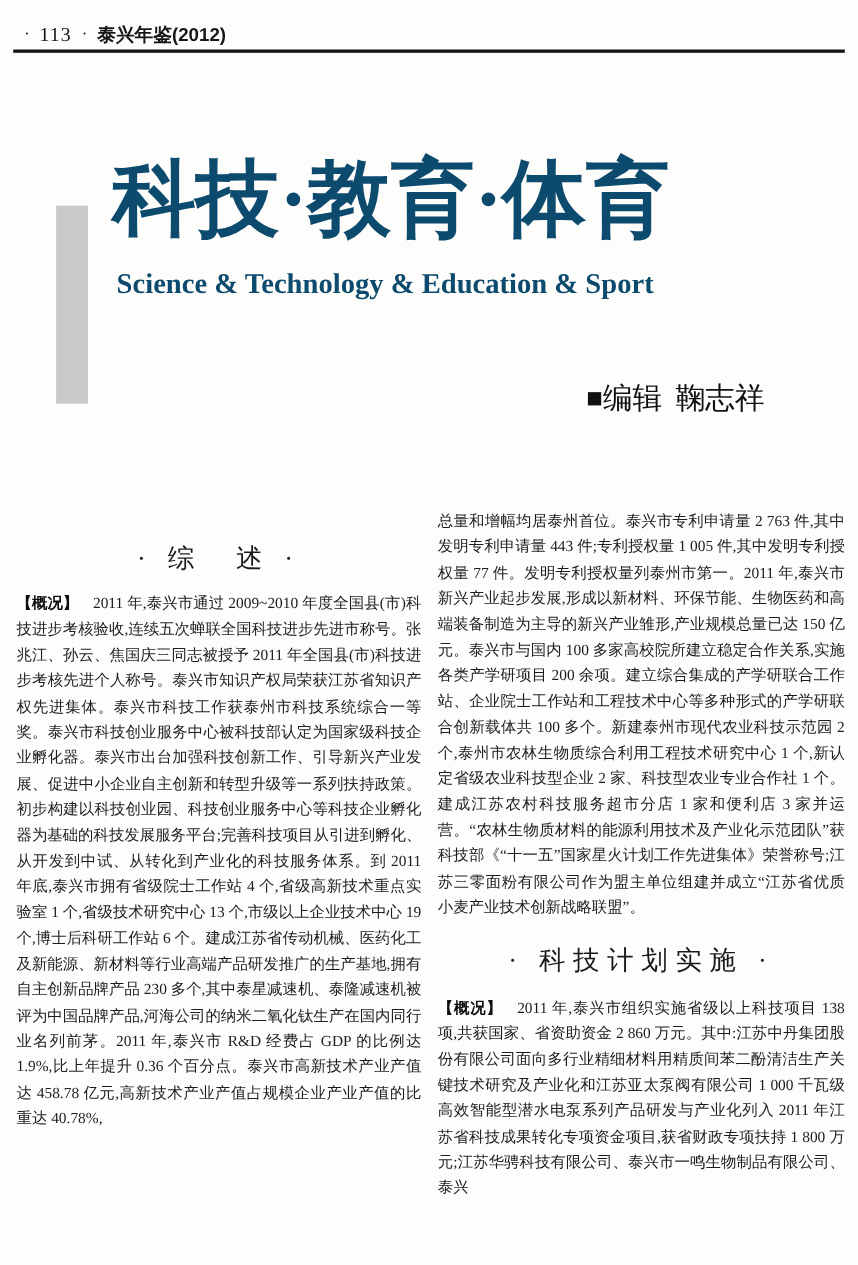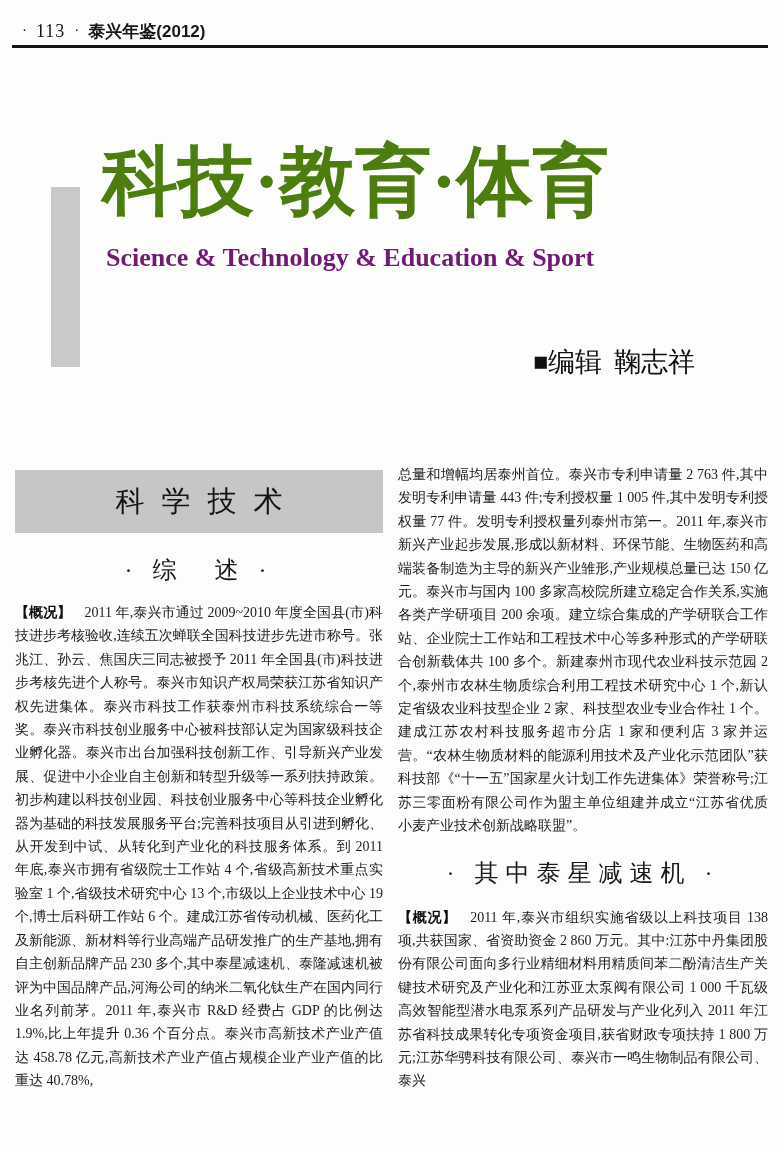--- a/index.html
+++ b/index.html
@@ -19,26 +19,26 @@
   .top-header .dot { font-size:15px; position:relative; top:-2px; }
   .top-header .pageno { font-family:"Liberation Serif", serif; font-size:18px; letter-spacing:1px; }
   .top-header .book { font-family:Liberation Sans, sans-serif; font-weight:700; font-size:17px; }
   .header-rule { position:absolute; left:12px; right:12px; top:45px; height:3px; background:#151515; }
 
   
   .side-bar { position:absolute; left:51px; top:187px; width:29px; height:180px; }
   .chapter-title {
     position:absolute; left:102px; top:134px;
     font-size:76px; font-weight:700; line-height:1.25;
-    letter-spacing:0px; color:#4d7c0f;
+    letter-spacing:0px; color:#0c4a6e;
     font-family:"Liberation Serif", serif; white-space:nowrap;
   }
   .chapter-subtitle {
     position:absolute; left:106px; top:243px;
-    font-size:26px; font-weight:700; color:#701a75;
+    font-size:26px; font-weight:700; color:#0c4a6e;
     font-family:"Liberation Serif", serif; white-space:nowrap;
   }
   .editor-line {
     position:absolute; top:344px; left:0; right:85px;
     text-align:right; font-size:27px; color:#111;
     font-family:"Liberation Serif", serif;
   }
   .editor-line .marker { font-family:"Liberation Sans", sans-serif; font-size:25px; position:relative; top:-1px; }
   .editor-line .name { margin-left:12px; }
 
@@ -80,28 +80,27 @@
   <div class="header-rule" style="background: rgb(21, 21, 21);"></div>
 
   <div class="side-bar" style="background: rgb(201, 201, 201);"></div>
   <div class="chapter-title">科技·教育·体育</div>
   <div class="chapter-subtitle">Science &amp; Technology &amp; Education &amp; Sport</div>
   <div class="editor-line">
     <span class="marker">■</span><span class="elabel">编辑</span><span class="name">鞠志祥</span>
   </div>
 
   <div class="col col-left">
-    <div class="section-banner" style="background: rgb(198, 198, 198);">科学技术</div>
     <div class="subsection first">· 综　述 ·</div>
     <p class="body-text">
       <span class="label">【概况】</span><span>2011 年,泰兴市通过 2009~2010 年度全国县(市)科技进步考核验收,连续五次蝉联全国科技进步先进市称号。张兆江、孙云、焦国庆三同志被授予 2011 年全国县(市)科技进步考核先进个人称号。泰兴市知识产权局荣获江苏省知识产权先进集体。泰兴市科技工作获泰州市科技系统综合一等奖。泰兴市科技创业服务中心被科技部认定为国家级科技企业孵化器。泰兴市出台加强科技创新工作、引导新兴产业发展、促进中小企业自主创新和转型升级等一系列扶持政策。初步构建以科技创业园、科技创业服务中心等科技企业孵化器为基础的科技发展服务平台;完善科技项目从引进到孵化、从开发到中试、从转化到产业化的科技服务体系。到 2011 年底,泰兴市拥有省级院士工作站 4 个,省级高新技术重点实验室 1 个,省级技术研究中心 13 个,市级以上企业技术中心 19 个,博士后科研工作站 6 个。建成江苏省传动机械、医药化工及新能源、新材料等行业高端产品研发推广的生产基地,拥有自主创新品牌产品 230 多个,其中泰星减速机、泰隆减速机被评为中国品牌产品,河海公司的纳米二氧化钛生产在国内同行业名列前茅。2011 年,泰兴市 R&amp;D 经费占 GDP 的比例达 1.9%,比上年提升 0.36 个百分点。泰兴市高新技术产业产值达 458.78 亿元,高新技术产业产值占规模企业产业产值的比重达 40.78%,</span>
     </p>
   </div>
 
   <div class="col col-right">
     <p class="body-text">总量和增幅均居泰州首位。泰兴市专利申请量 2 763 件,其中发明专利申请量 443 件;专利授权量 1 005 件,其中发明专利授权量 77 件。发明专利授权量列泰州市第一。2011 年,泰兴市新兴产业起步发展,形成以新材料、环保节能、生物医药和高端装备制造为主导的新兴产业雏形,产业规模总量已达 150 亿元。泰兴市与国内 100 多家高校院所建立稳定合作关系,实施各类产学研项目 200 余项。建立综合集成的产学研联合工作站、企业院士工作站和工程技术中心等多种形式的产学研联合创新载体共 100 多个。新建泰州市现代农业科技示范园 2 个,泰州市农林生物质综合利用工程技术研究中心 1 个,新认定省级农业科技型企业 2 家、科技型农业专业合作社 1 个。建成江苏农村科技服务超市分店 1 家和便利店 3 家并运营。“农林生物质材料的能源利用技术及产业化示范团队”获科技部《“十一五”国家星火计划工作先进集体》荣誉称号;江苏三零面粉有限公司作为盟主单位组建并成立“江苏省优质小麦产业技术创新战略联盟”。</p>
-    <div class="subsection inright">· 其中泰星减速机 ·</div>
+    <div class="subsection inright">· 科技计划实施 ·</div>
     <p class="body-text">
       <span class="label">【概况】</span><span>2011 年,泰兴市组织实施省级以上科技项目 138 项,共获国家、省资助资金 2 860 万元。其中:江苏中丹集团股份有限公司面向多行业精细材料用精质间苯二酚清洁生产关键技术研究及产业化和江苏亚太泵阀有限公司 1 000 千瓦级高效智能型潜水电泵系列产品研发与产业化列入 2011 年江苏省科技成果转化专项资金项目,获省财政专项扶持 1 800 万元;江苏华骋科技有限公司、泰兴市一鸣生物制品有限公司、泰兴</span>
     </p>
   </div>
 
 </div>
 
 </body></html>

